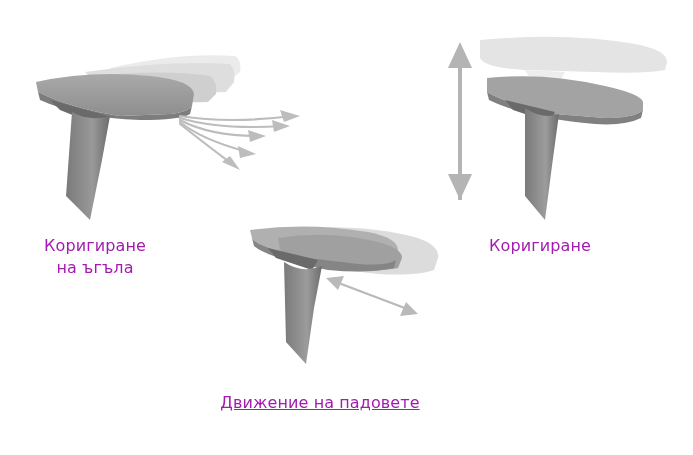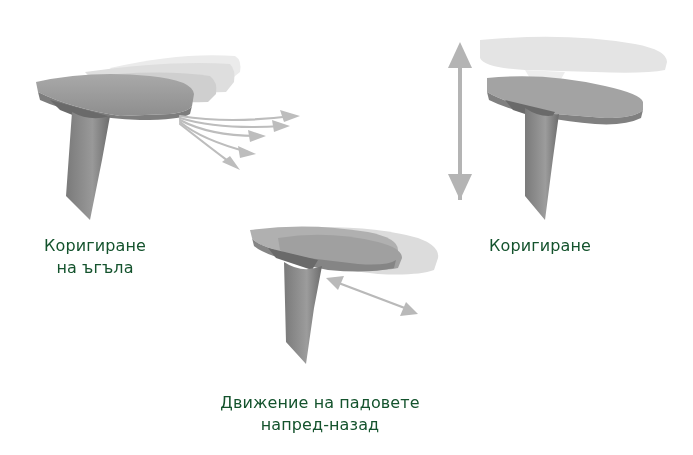--- a/index.html
+++ b/index.html
@@ -14,21 +14,21 @@
     }
     .figure {
       position: absolute;
     }
     .figure svg { display: block; }
     .caption {
       position: absolute;
       text-align: center;
       font-size: 16px;
       line-height: 22px;
-      color: #14532d;
+      color: #a21caf;
       letter-spacing: 0.1px;
     }
     .caption span { display: block; white-space: nowrap; }
   </style>
 </head>
 <body>
 
 <div class="canvas">
 
   <div class="figure" style="left:30px; top:50px;">
@@ -124,18 +124,17 @@
 
       <path d="M20 30 L70 42 L64 52 L28 40 Z" fill="#6a6a6a"></path>
 
       <path d="M36 44 Q54 56 74 48 L66 90 L58 146 L38 124 Z" fill="url(#post3)"></path>
 
       <line x1="88" y1="64" x2="162" y2="92" stroke="#b9b9b9" stroke-width="2.4"></line>
       <polygon points="78,60 96,58 90,72" fill="#b9b9b9"></polygon>
       <polygon points="170,96 152,98 158,84" fill="#b9b9b9"></polygon>
     </svg>
   </div>
-  <div class="caption" style="left:195px; top:392px; width:250px;">
+  <div class="caption" style="left:195px; top:392px; width:250px;text-decoration:underline;">
     <span>Движение на падовете</span>
-    <span>напред-назад</span>
   </div>
 
 </div>
 
 </body></html>

